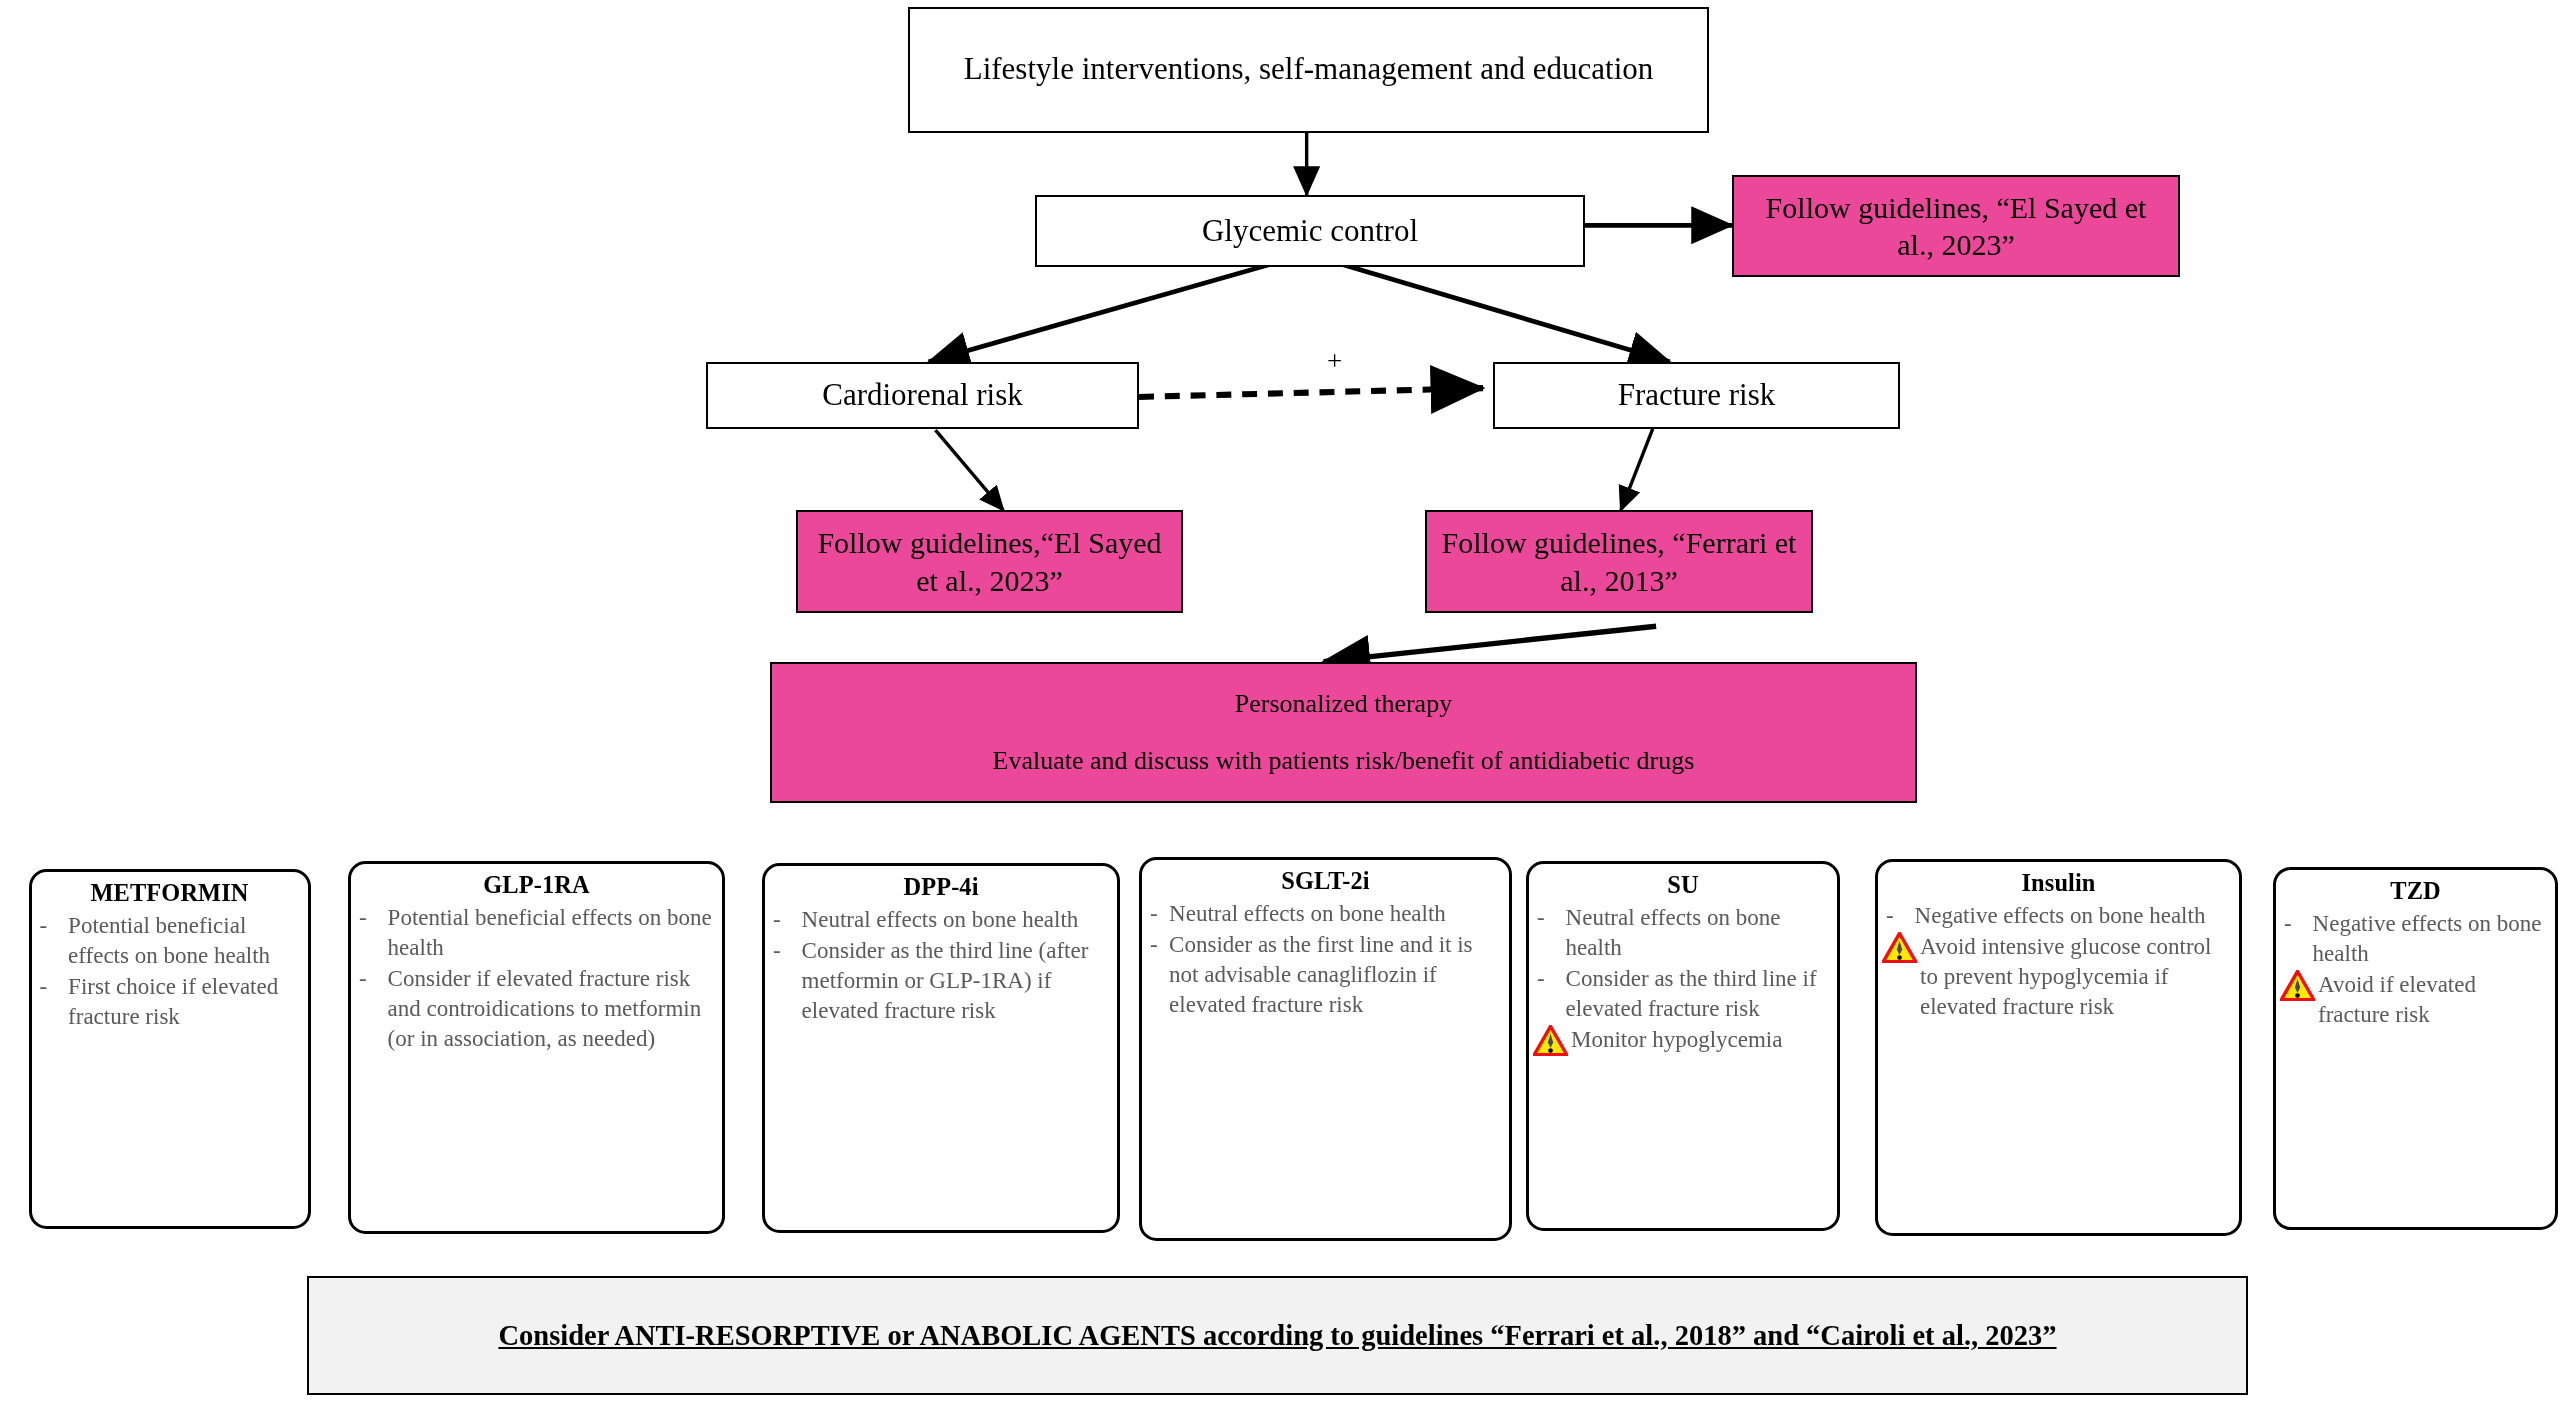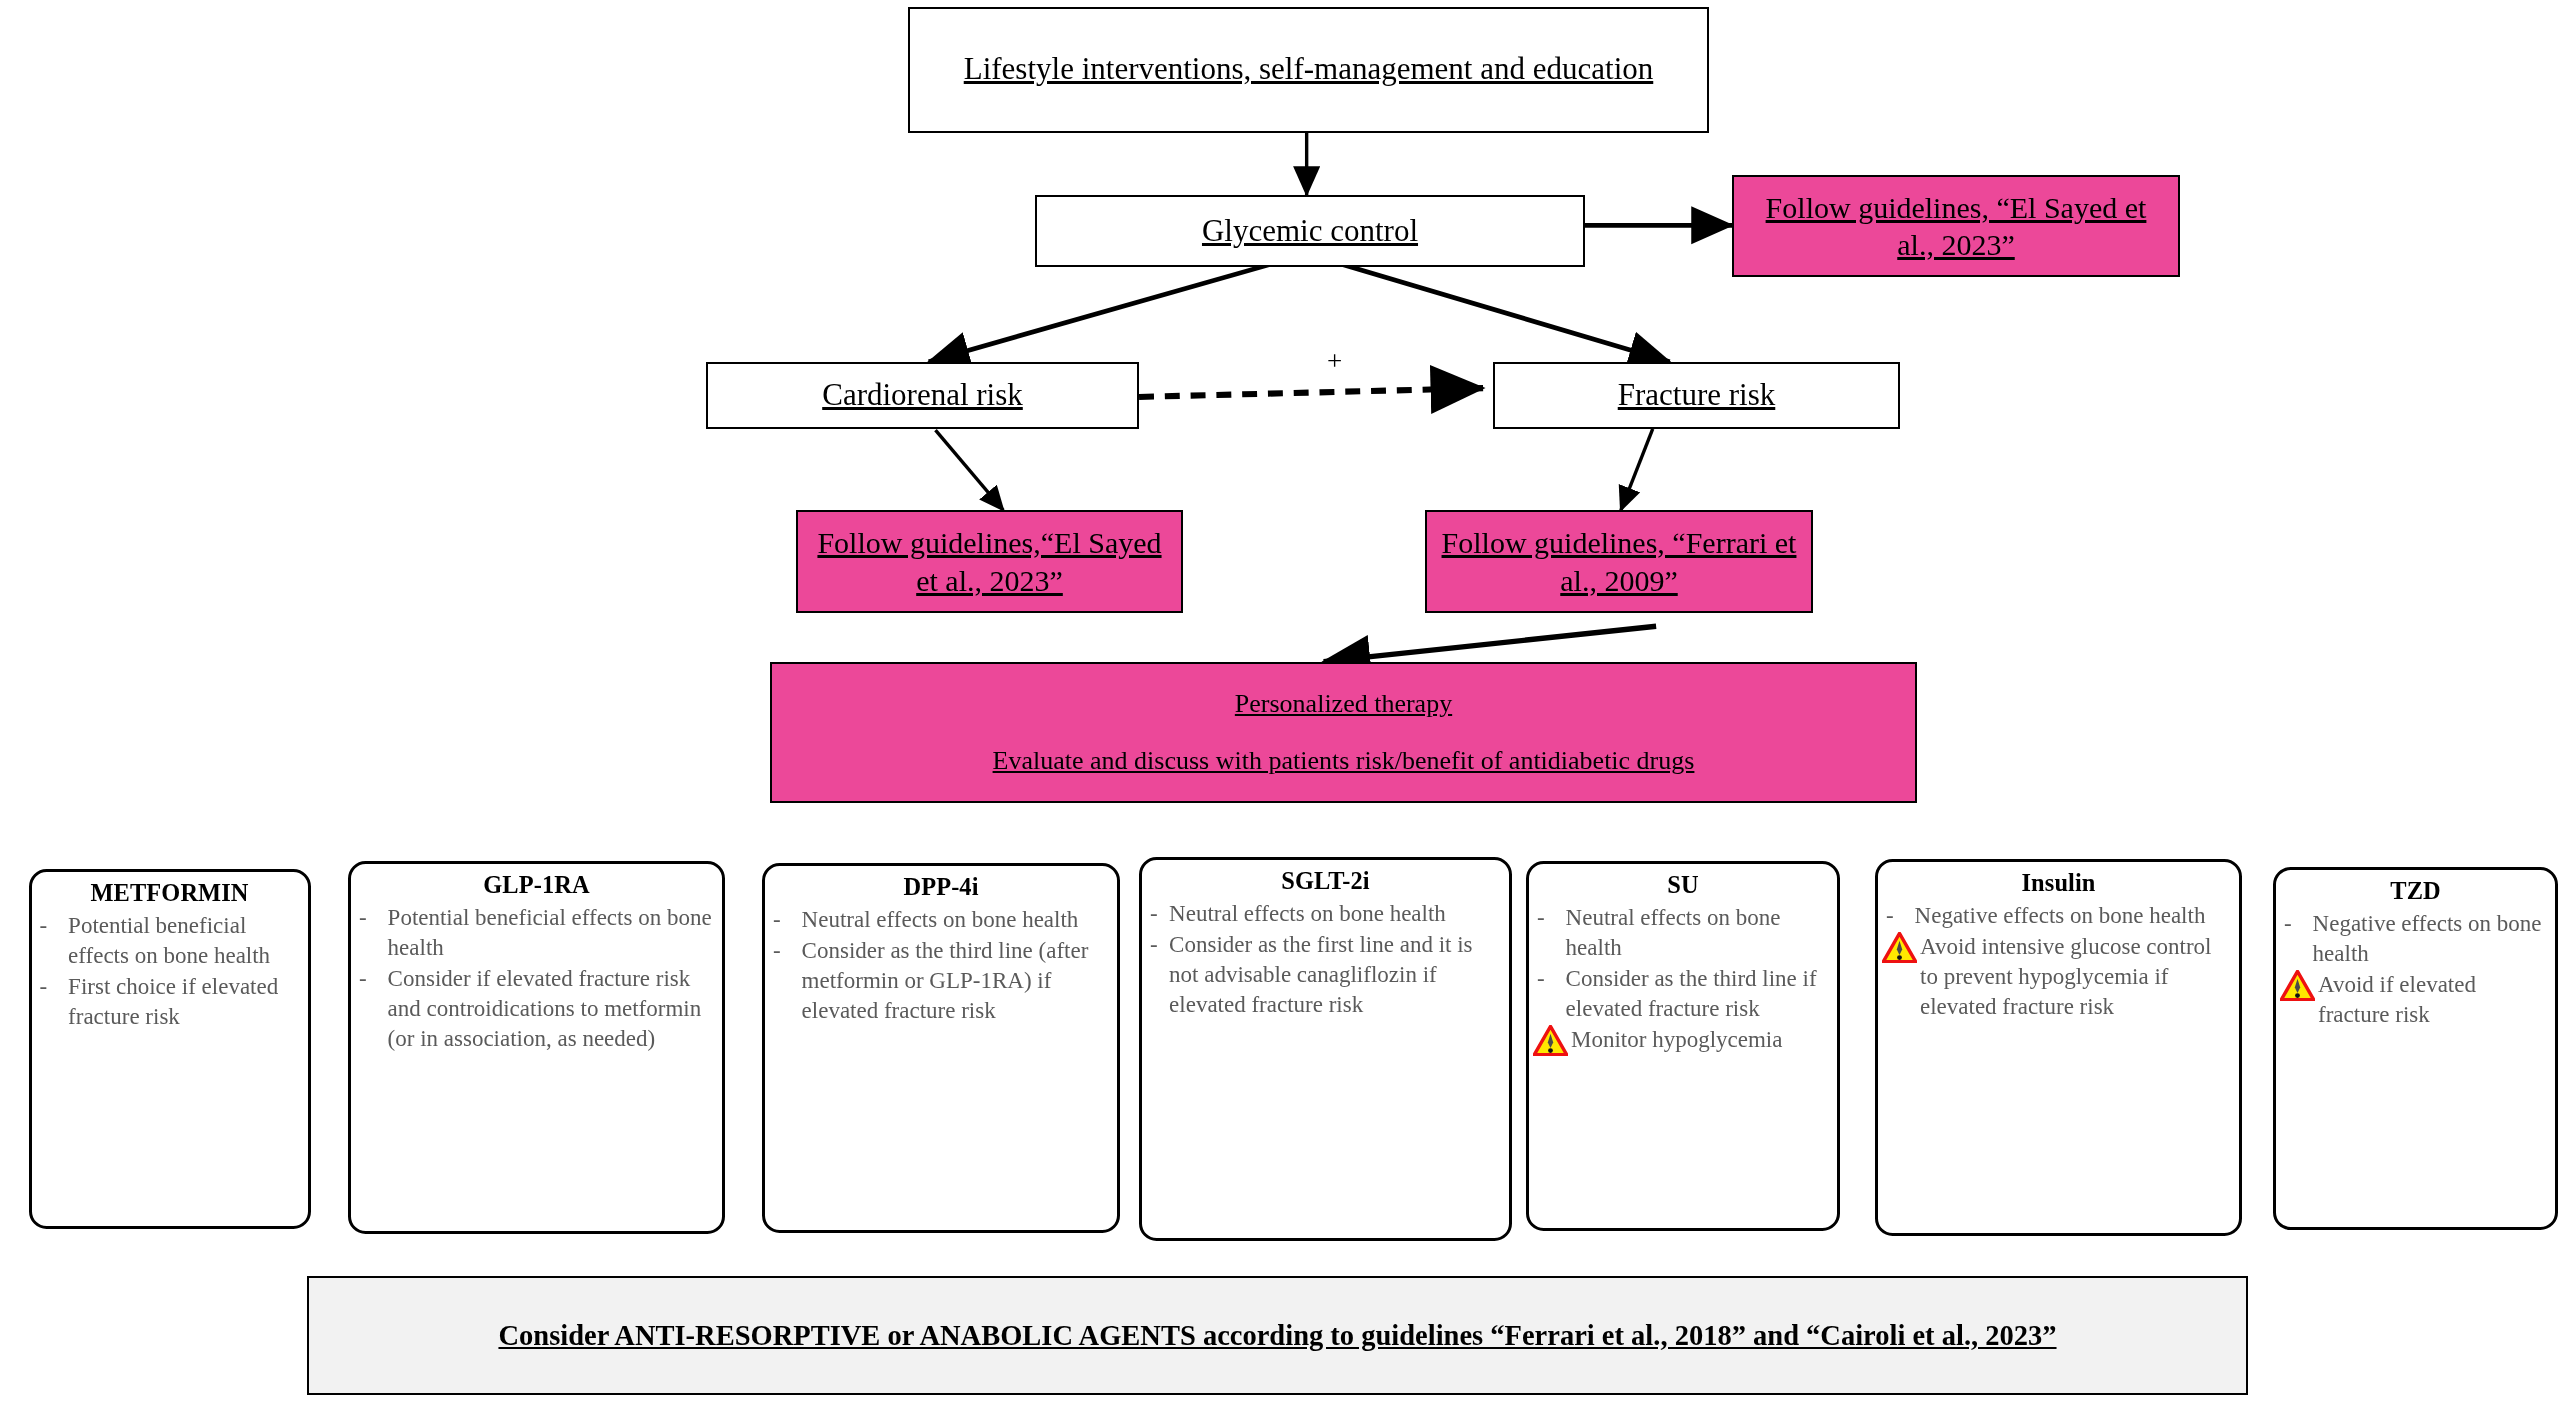--- a/index.html
+++ b/index.html
@@ -2,21 +2,21 @@
 <html style="font-size:11px"><head>
 <meta charset="utf-8">
 <style>
   html,body{margin:0;padding:0;background:#ffffff;}
   body{width:2576px;height:1408px;position:relative;font-family:"Liberation Serif",serif;color:#000;overflow:hidden;}
   #stage{position:absolute;inset:0;}
   svg.edges{position:absolute;left:0;top:0;width:2576px;height:1408px;pointer-events:none;}
 
   .node{position:absolute;box-sizing:border-box;display:flex;flex-direction:column;align-items:center;justify-content:center;text-align:center;border:2px solid #000;background:#ffffff;line-height:1.25;}
   .node.shaded{background:#ec4899;}
-  .node .txt{display:block;width:100%;text-decoration:underline;}
+  .node .txt{display:block;width:100%;}
 
   .card{position:absolute;box-sizing:border-box;border:3.4px solid #000;border-radius:17.6px;background:#ffffff;padding:6.8px 8.1px 5.4px 8.1px;}
   .card .card-title{display:block;text-align:center;font-weight:bold;font-size:24.4px;color:#000;letter-spacing:0.1px;margin-bottom:4.1px;}
   .card ul{list-style:none;margin:0;padding:0;}
   .card li{display:flex;align-items:flex-start;color:#5a5a5a;font-size:23px;line-height:1.30;margin-bottom:1.4px;}
   .card li .mark{flex:0 0 auto;width:28.5px;text-align:left;color:#5a5a5a;}
   .card li .mark.warn{width:38px;margin-left:-4.1px;}
   .card li .body{flex:1 1 auto;}
   .card li.tight .mark{width:19px;}
 
@@ -79,21 +79,21 @@
     <span class="txt">Fracture risk</span>
   </div>
 
   <span class="plus" style="left:1327px;top:348px;">+</span>
 
   <div class="node shaded" style="left:796px;top:510px;width:387px;height:103px;font-size:30px;padding:0 9.5px;">
     <span class="txt">Follow guidelines,“El Sayed et al., 2023”</span>
   </div>
 
   <div class="node shaded" style="left:1425px;top:510px;width:388px;height:103px;font-size:30px;padding:0 9.5px;">
-    <span class="txt">Follow guidelines, “Ferrari et al., 2009”</span>
+    <span class="txt">Follow guidelines, “Ferrari et al., 2013”</span>
   </div>
 
   <div class="node shaded" style="left:770px;top:662px;width:1147px;height:141px;font-size:26px;padding:0 13.6px;justify-content:space-evenly;">
     <span class="txt">Personalized therapy</span>
     <span class="txt">Evaluate and discuss with patients risk/benefit of antidiabetic drugs</span>
   </div>
 
   <div class="card" style="left:28.5px;top:869px;width:282px;height:360px;">
     <span class="card-title">METFORMIN</span>
     <ul>

